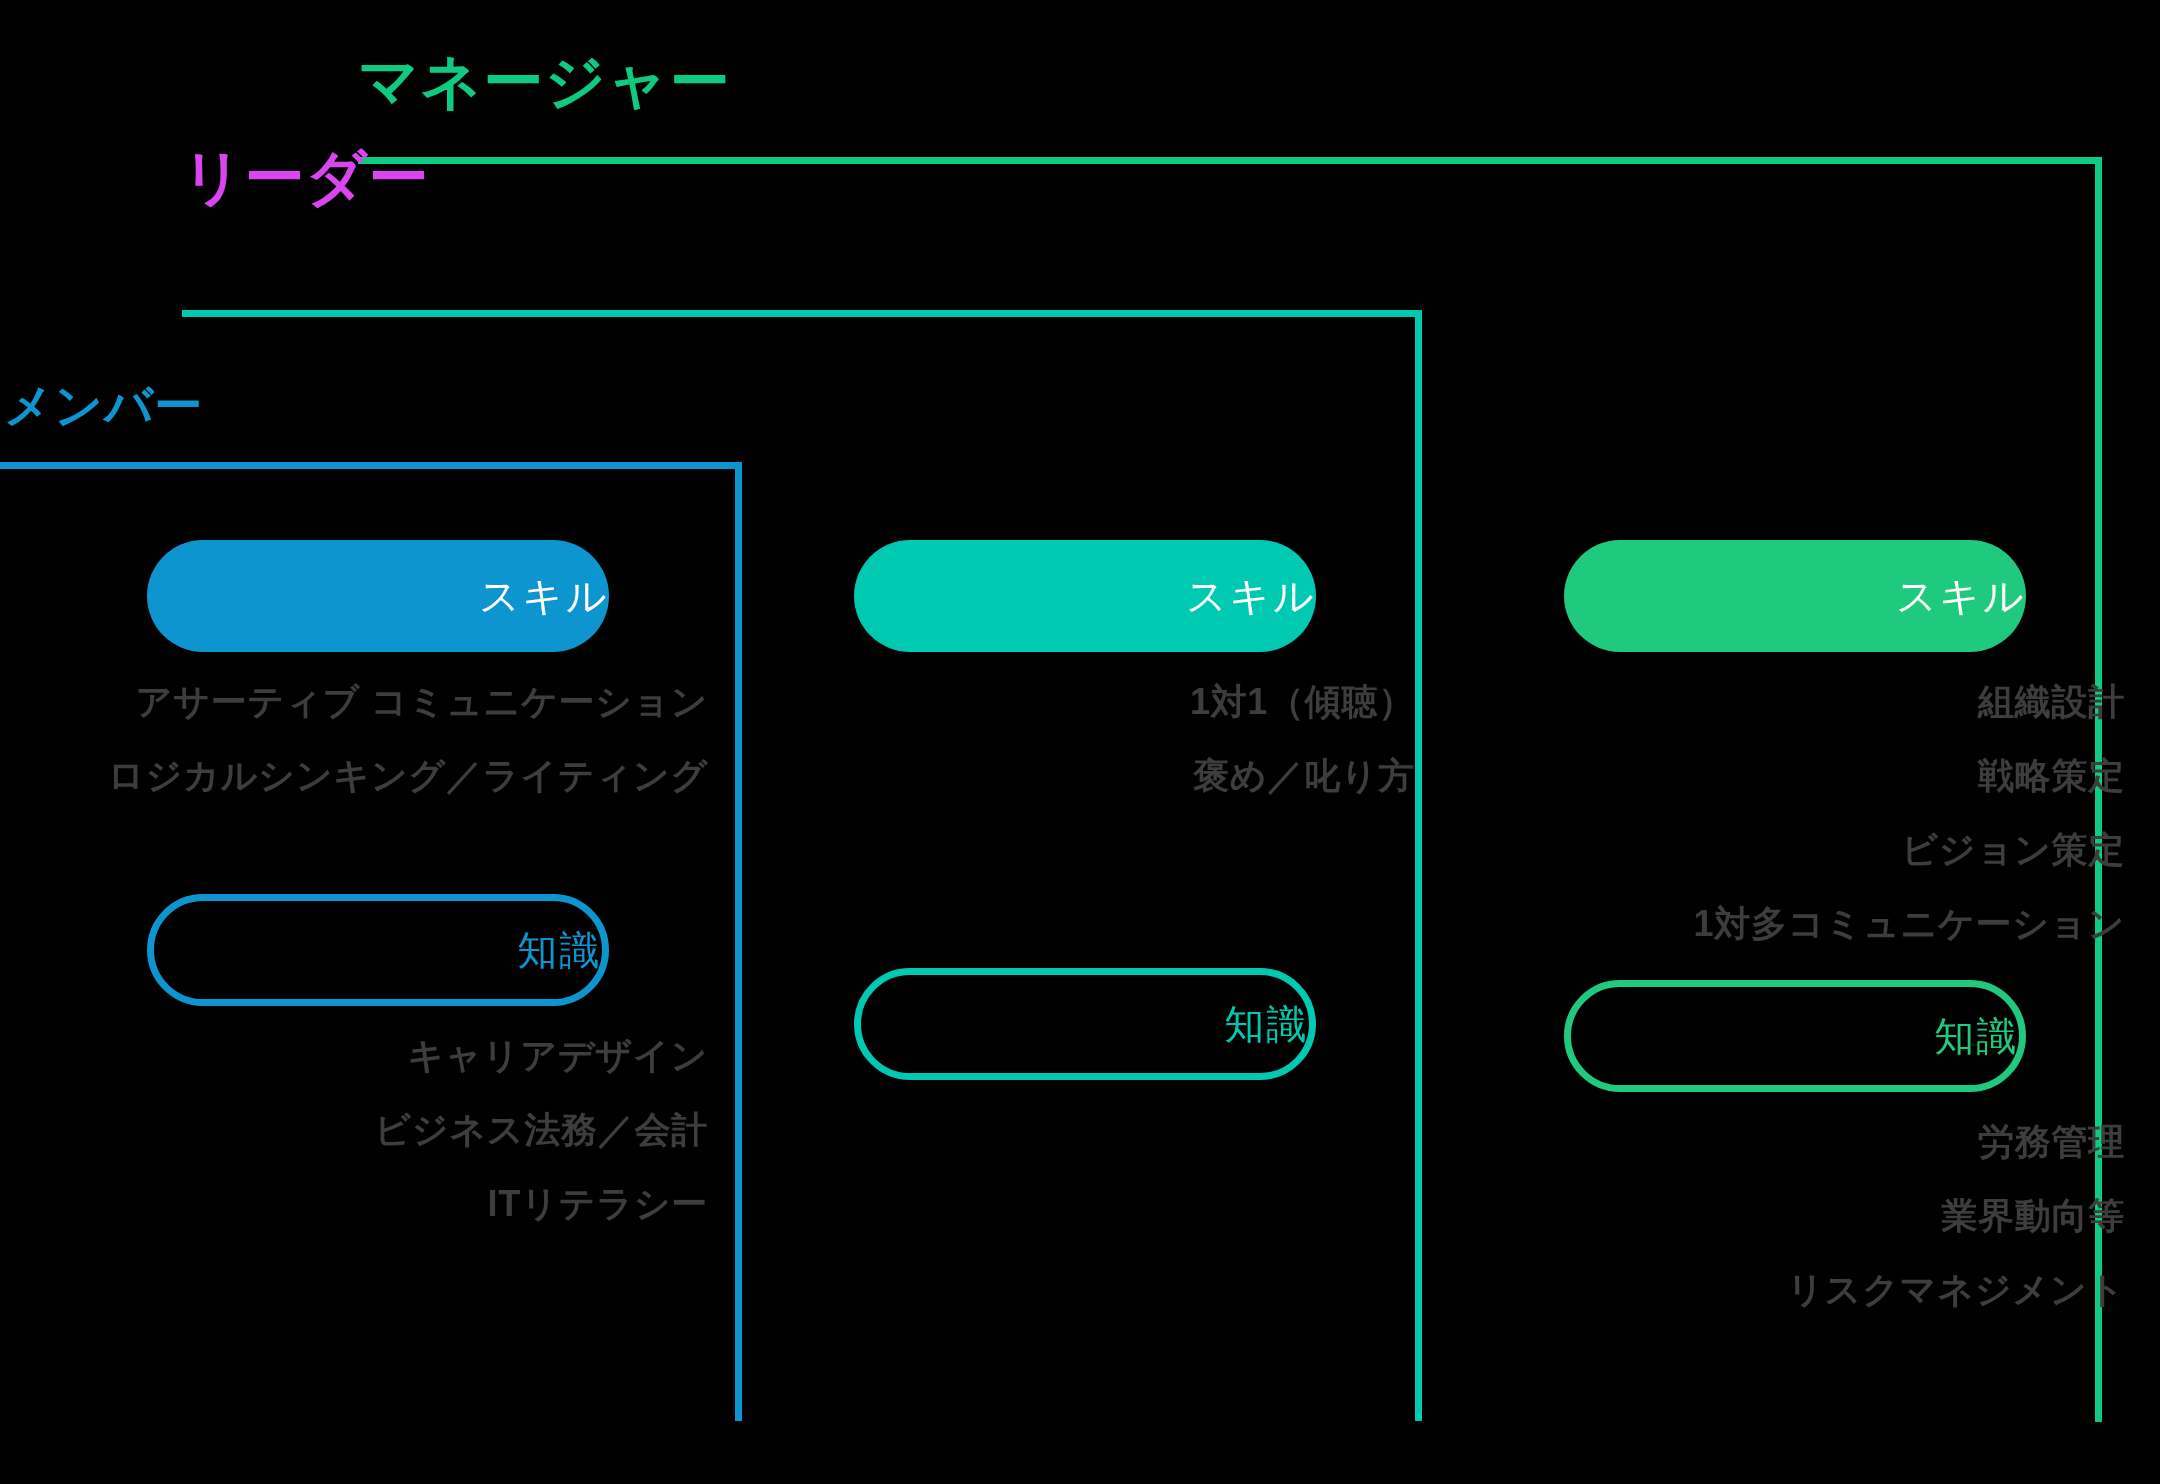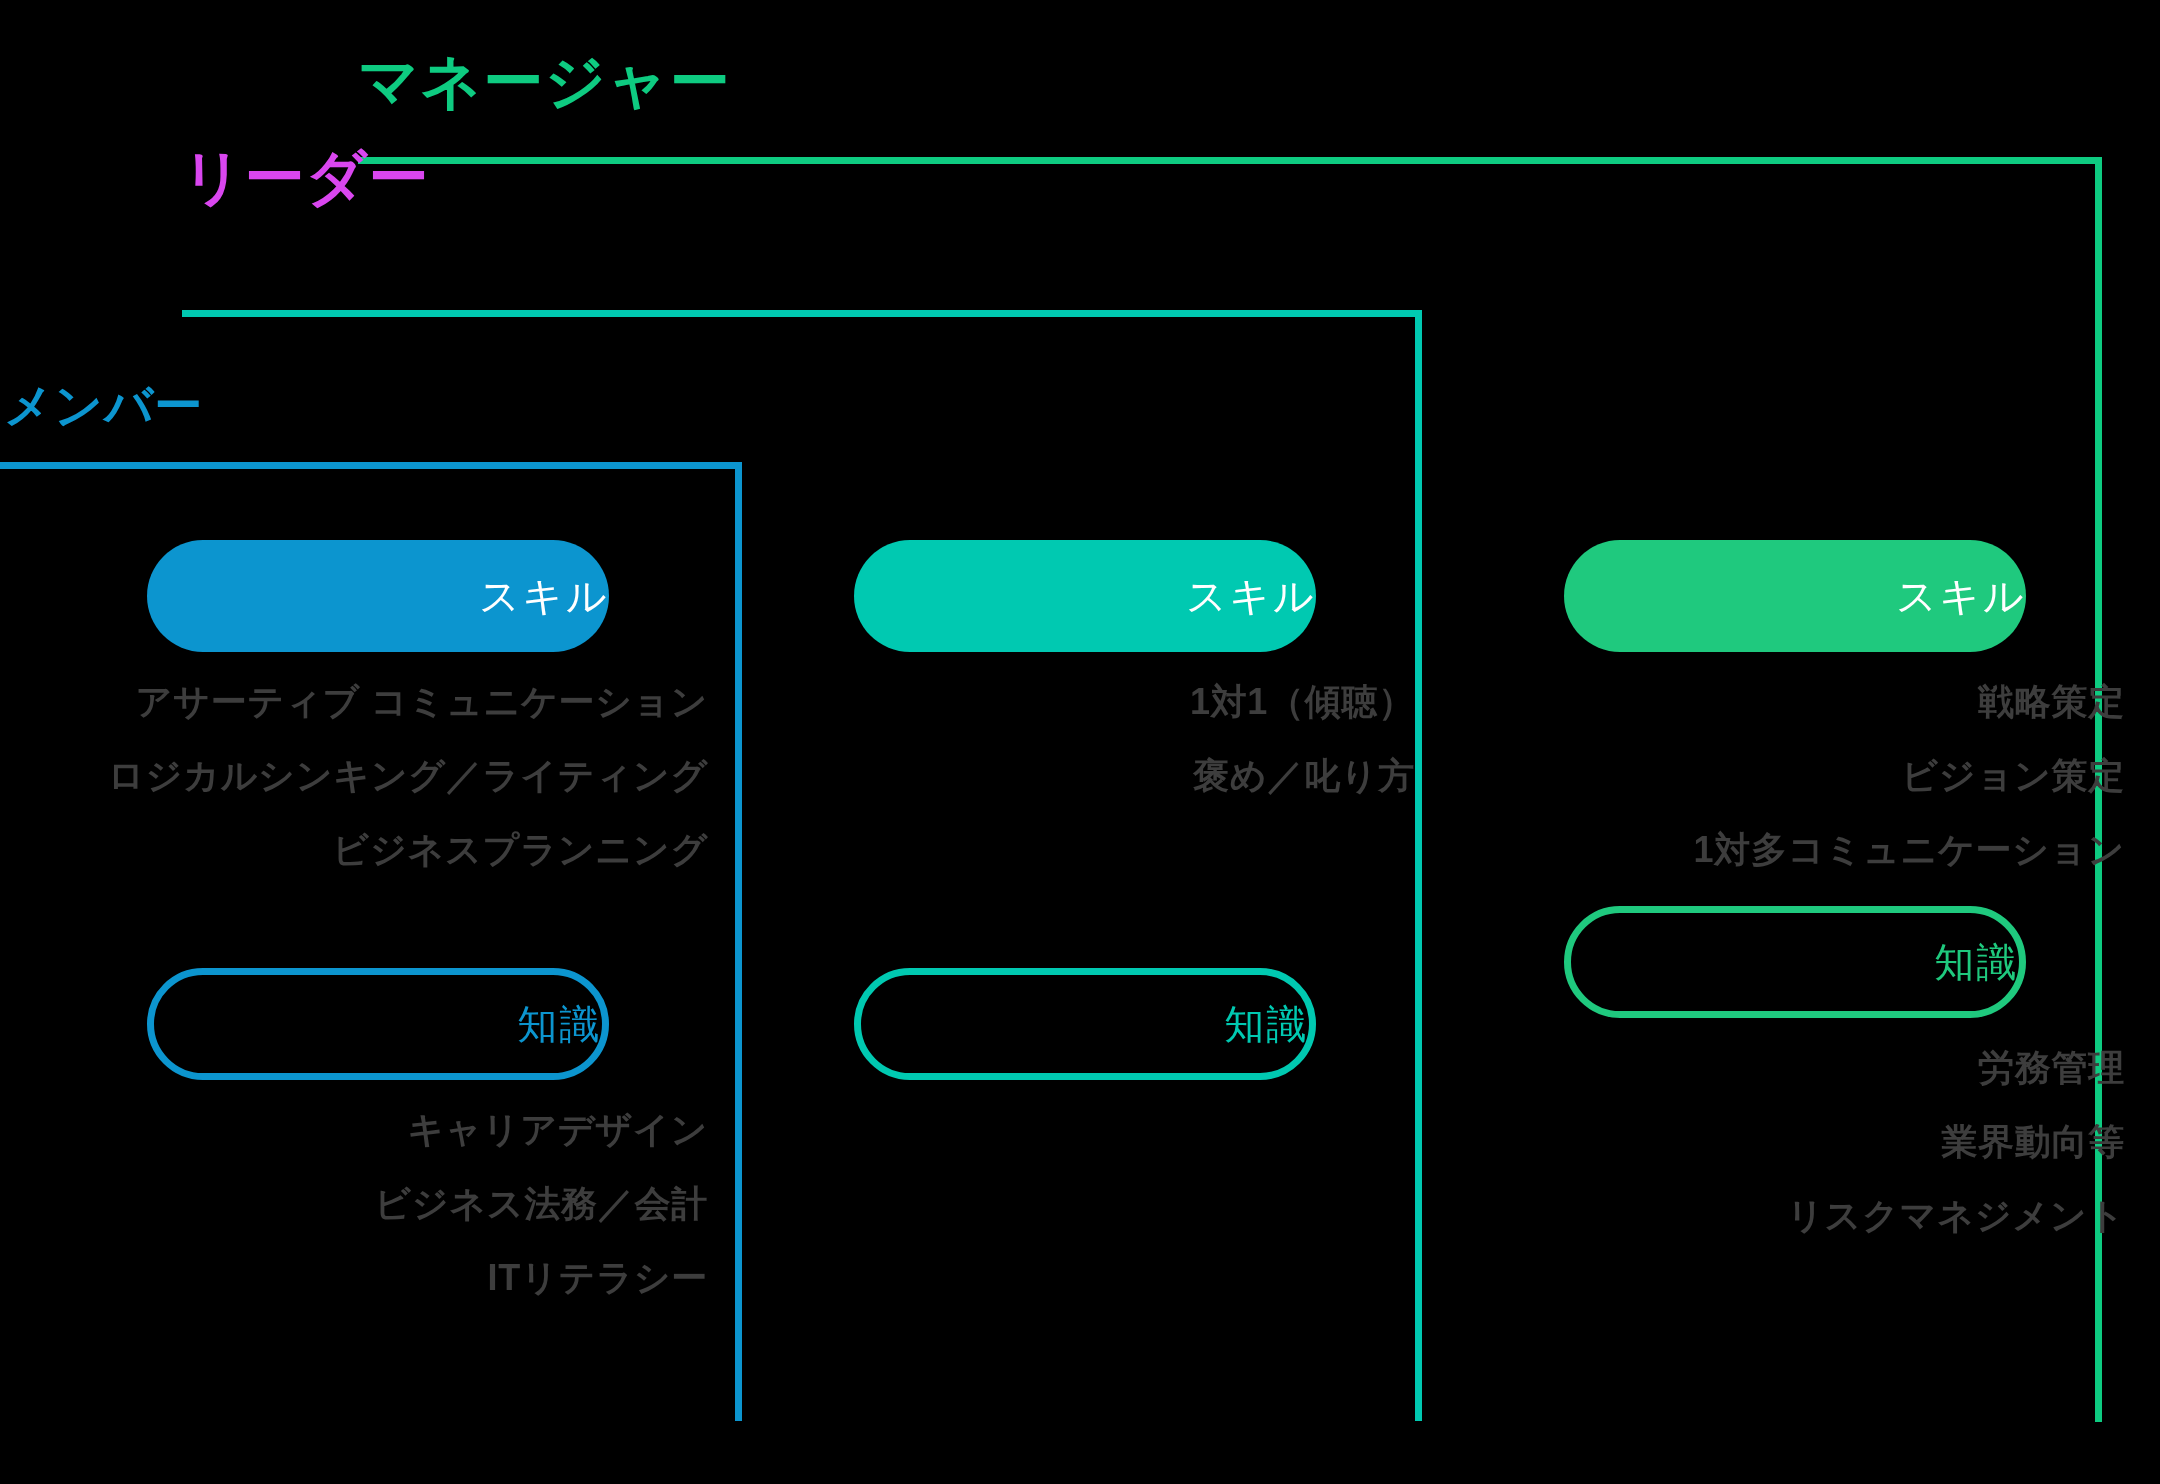--- a/index.html
+++ b/index.html
@@ -88,21 +88,20 @@
   <div class="col col-0">
     <div class="group-skill">
       <div class="pill-row">
         <div class="pill filled" style="background:#0C95CF">
           <span>スキル</span>
         </div>
       </div>
       <div class="item-list">
         <p class="item">アサーティブ コミュニケーション</p>
         <p class="item">ロジカルシンキング／ライティング</p>
-        <p class="item">ビジネスプランニング</p>
       </div>
     </div>
     <div class="group-knowledge">
       <div class="pill-row">
         <div class="pill outline" style="color:#0C95CF">
           <span>知識</span>
         </div>
       </div>
       <div class="item-list">
         <p class="item">キャリアデザイン</p>
@@ -134,20 +133,21 @@
   </div>
 
   <div class="col col-2">
     <div class="group-skill">
       <div class="pill-row">
         <div class="pill filled" style="background:#1FC97E">
           <span>スキル</span>
         </div>
       </div>
       <div class="item-list">
+        <p class="item">組織設計</p>
         <p class="item">戦略策定</p>
         <p class="item">ビジョン策定</p>
         <p class="item">1対多コミュニケーション</p>
       </div>
     </div>
     <div class="group-knowledge" style="margin-top:38px;">
       <div class="pill-row">
         <div class="pill outline" style="color:#1FC97E">
           <span>知識</span>
         </div>

